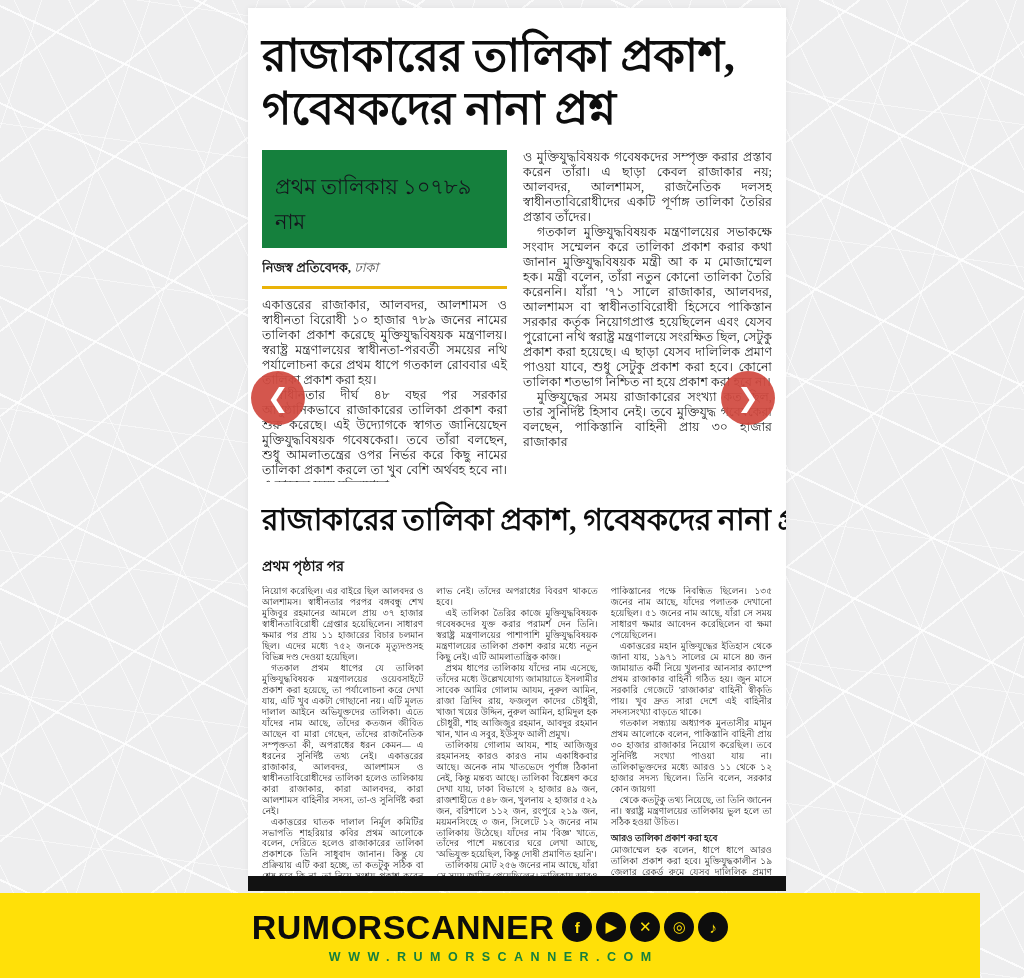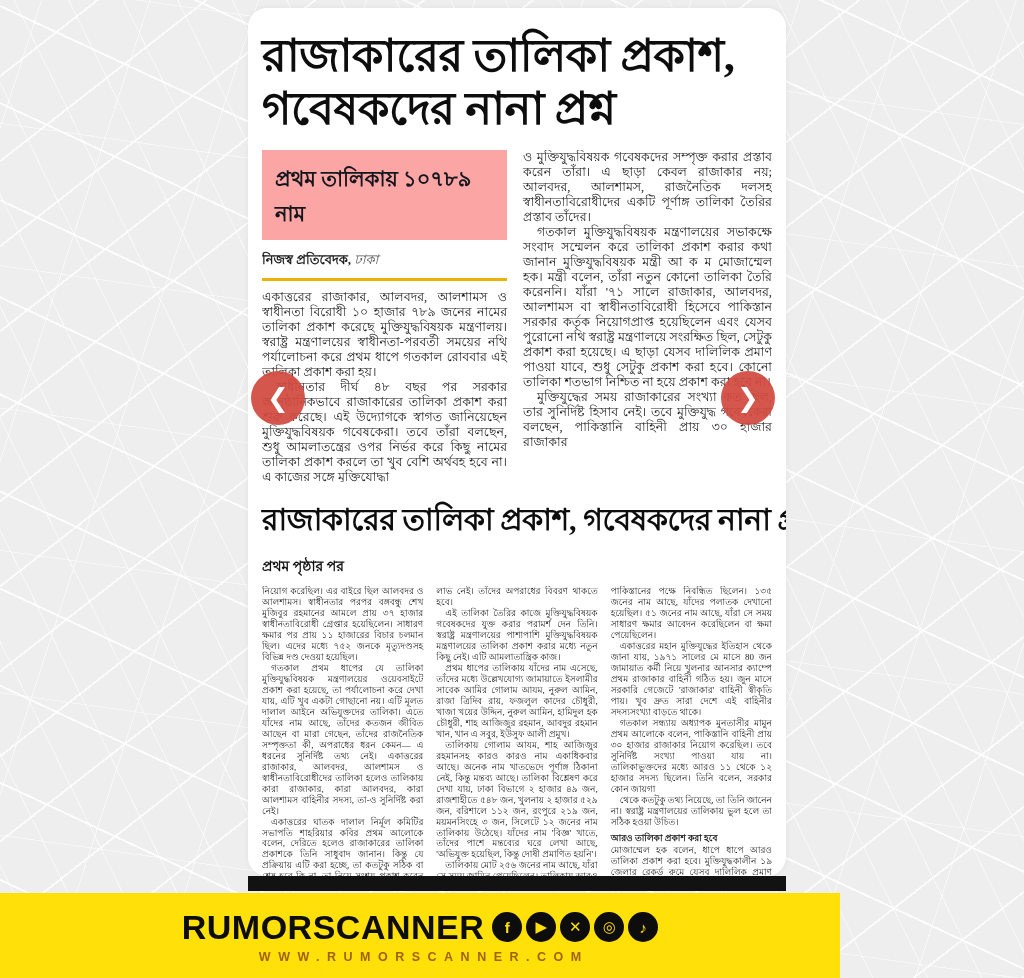--- a/index.html
+++ b/index.html
@@ -20,31 +20,31 @@
       repeating-linear-gradient(-72deg, rgba(255,255,255,.6) 0 1px, rgba(255,255,255,0) 1px 103px),
       repeating-linear-gradient(8deg,   rgba(255,255,255,.5) 0 1px, rgba(255,255,255,0) 1px 141px);
   }
 
   
   .paper {
     position:absolute; left:248px; top:8px; width:538px; height:868px;
     background:#ffffff; padding:22px 14px 0 14px; overflow:hidden;
     box-shadow:0 0 6px rgba(0,0,0,.06);
   }
-  .bn { font-family:"Liberation Serif","DejaVu Serif",serif;border-radius:19px; }
+  .bn { font-family:"Liberation Serif","DejaVu Serif",serif; }
   .headline {
     font-size:45px; line-height:1.18; font-weight:700; color:#0d0d0d;
     letter-spacing:-.5px;
   }
   .top-cols { display:flex; gap:16px; margin-top:14px; height:332px; overflow:hidden; }
   .col-left  { width:250px; }
   .col-right { width:254px; }
   .kicker-box {
-    display:inline-block; background:#fca5a5; color:#14161d;
-    font-size:21px; font-weight:700; padding:13px 13px 7px 13px;
+    display:inline-block; background:#15803d; color:#14161d;
+    font-size:21px; font-weight:400; padding:21px 13px 7px 13px;
   }
   .standfirst { margin-top:13px; font-size:17px; line-height:1.22; color:#1c1c1c; }
   .byline { margin-top:10px; font-size:13px; padding-bottom:7px; border-bottom:3px solid #eab308; }
   .byline b { font-weight:700; }
   .byline i { font-style:italic; color:#555; font-weight:400; }
   .bodytext { margin-top:9px; font-size:12.5px; line-height:1.2; text-align:justify; color:#222; }
   .bodytext p + p, .col-right .bodytext p + p { text-indent:14px; }
   .col-right .bodytext { margin-top:0; }
   .jumpline { font-weight:700; font-size:12.5px; margin-top:12px; padding-bottom:10px; border-bottom:1px solid #cfd6da; }
 
@@ -70,37 +70,37 @@
     display:flex; align-items:center; justify-content:center;
     font-size:26px; font-weight:700; cursor:pointer; border:none;
     font-family:"DejaVu Sans",sans-serif;
   }
   .nav-prev { left:251px; top:371px; }
   .nav-next { left:721px; top:371px; }
 
   
   .paper-edge { position:absolute; left:248px; top:876px; width:538px; height:15px; background:#121212; }
   .footer-bar {
-    position:absolute; left:0; top:893px; width:840px; height:85px;
+    position:absolute; left:0; top:893px; width:980px; height:85px;
     background:#ffe008; display:flex; flex-direction:column;
     align-items:center; justify-content:center;
   }
   .brand-row { display:flex; align-items:center; }
   .brand-name {
     font-size:34px; font-weight:800; color:#0d0d0d; letter-spacing:.5px;
     font-family:"Liberation Sans","DejaVu Sans",sans-serif;
   }
   .social-icons { display:flex; margin-left:8px; gap:4px; }
   .social-icon {
     width:30px; height:30px; border-radius:50%; background:#0d0d0d; color:#ffe008;
     display:flex; align-items:center; justify-content:center;
     font-size:15px; font-weight:700; cursor:pointer;
   }
   .website {
-    margin-top:3px; font-size:12.5px; font-weight:700; color:#a16207;
+    margin-top:3px; font-size:12.5px; font-weight:700; color:#15803d;
     letter-spacing:7.5px; text-indent:7.5px;
   }
 </style>
 </head>
 <body>
 
 <div class="bg-texture"></div>
 
 <div class="paper bn">
   <div class="headline">

